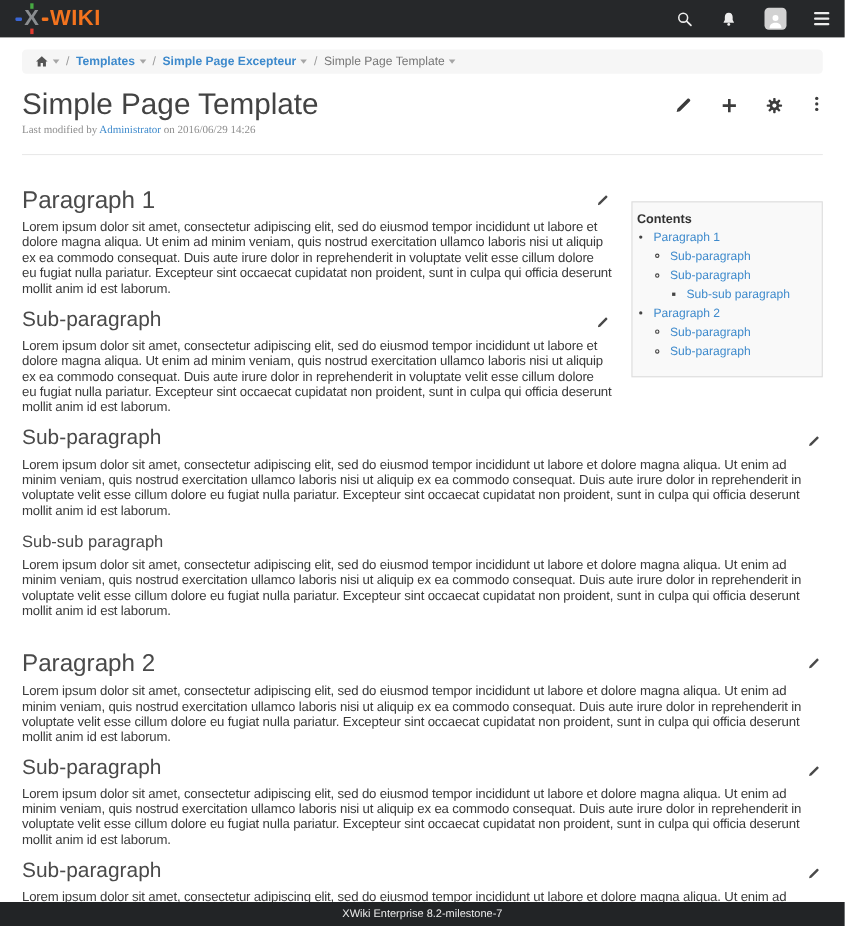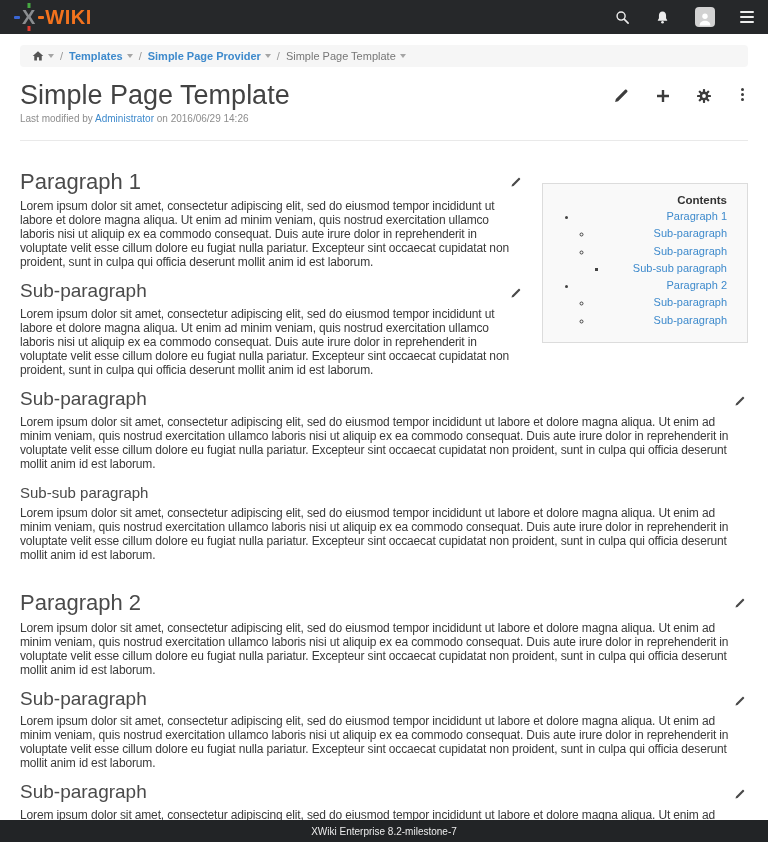--- a/index.html
+++ b/index.html
@@ -36,28 +36,28 @@
   .caret{width:0;height:0;border-left:3px solid transparent;border-right:3px solid transparent;
     border-top:4px solid #a5a5a5;display:inline-block;cursor:pointer;}
   .crumb-sep{color:#999;}
   
   .page-header{margin:13px 20px 0;display:flex;justify-content:space-between;align-items:flex-start;}
   .page-title{font-size:27px;font-weight:400;color:#434343;margin:0;line-height:30px;}
   .header-actions{display:flex;gap:25px;padding-top:7px;}
   .action-btn{cursor:pointer;display:flex;align-items:center;}
   .kebab{display:flex;flex-direction:column;gap:2px;padding:1px 4px;}
   .kebab i{width:3px;height:3px;border-radius:50%;background:#3c3c3c;display:block;}
-  .modified-line{margin:3px 20px 0;font-size:10px;color:#8d8d8d;}
+  .modified-line{margin:3px 20px 0;font-size:10px;color:#8d8d8d;font-family:Liberation Serif, serif;}
   .modified-line a{color:#3e8acc;text-decoration:none;cursor:pointer;}
   .header-divider{border:none;border-top:1px solid #e9e9e9;margin:16px 20px 0;}
   
   .content{margin:0 20px;}
   .content::after{content:"";display:block;clear:both;}
   .toc-box{float:right;width:164px;background:#f9f9f9;border:1px solid #dcdcdc;
-    padding:10px 20px 12px;margin:14px 0 10px 18px;font-size:11px;text-align:right;}
+    padding:10px 4px 12px;margin:14px 0 10px 18px;font-size:11px;}
   .toc-title{font-weight:bold;font-size:11.5px;color:#333;margin:0 0 3px;}
   .toc-box ul{margin:0;padding-left:15px;color:#444;}
   .toc-l1{list-style:disc;}
   .toc-l2{list-style:circle;}
   .toc-l3{list-style:square;}
   .toc-box li{margin:3px 0;line-height:1.3;}
   .toc-box a{color:#3e8acc;text-decoration:none;cursor:pointer;}
   .sec-heading{font-weight:400;color:#4a4a4a;margin:0;line-height:1.15;}
   .sec-heading.lvl-2{font-size:22px;margin-top:28px;}
   .sec-heading.lvl-3{font-size:19px;margin-top:11px;}
@@ -121,21 +121,21 @@
     </svg>
     <span class="caret"></span>
   </span>
   <span class="crumb-sep">/</span>
   <span class="crumb">
     <a>Templates</a>
     <span class="caret"></span>
   </span>
   <span class="crumb-sep">/</span>
   <span class="crumb">
-    <a>Simple Page Provider</a>
+    <a>Simple Page Excepteur</a>
     <span class="caret"></span>
   </span>
   <span class="crumb-sep">/</span>
   <span class="crumb">
     <span class="current">Simple Page Template</span>
     <span class="caret"></span>
   </span>
 </div>
 
 <div class="page-header">

